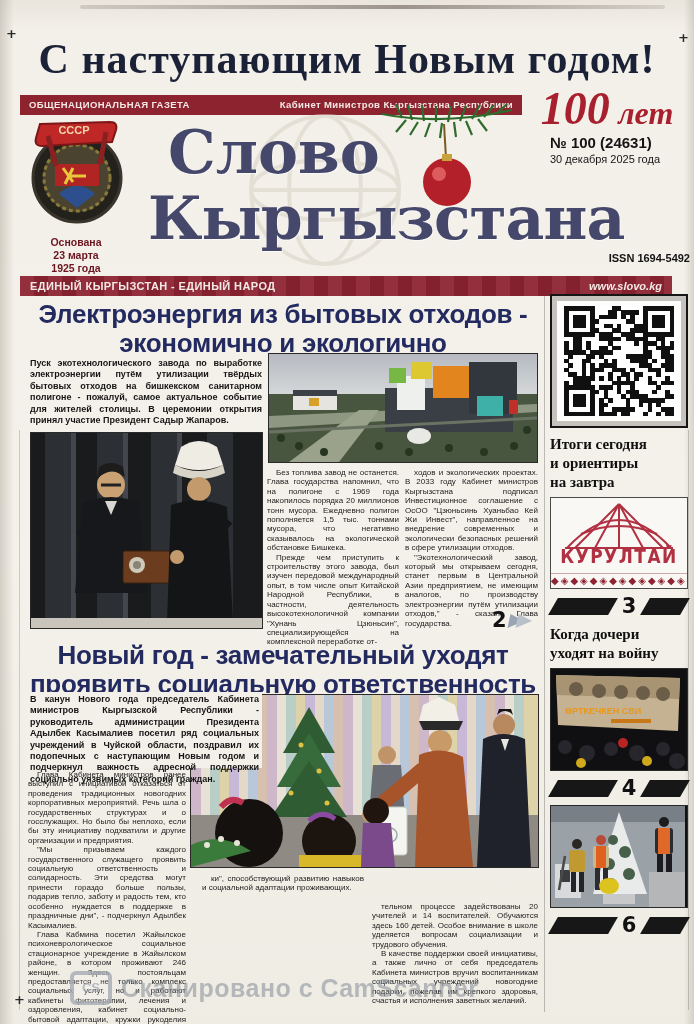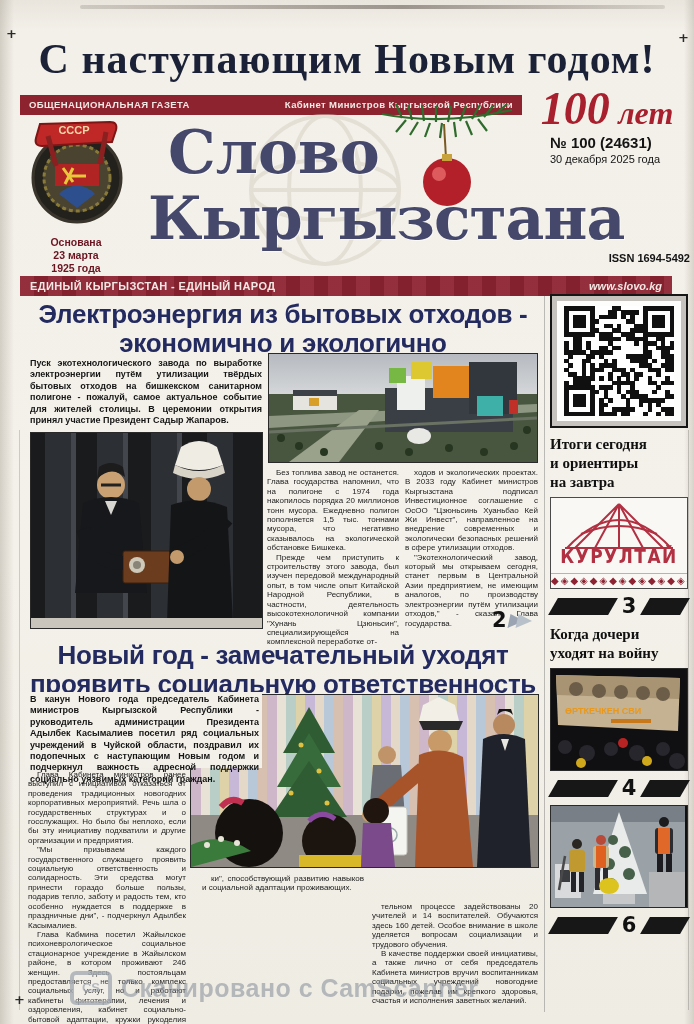--- a/index.html
+++ b/index.html
@@ -88,21 +88,21 @@
 <div class="abs cropmark" style="left:678px;top:30px;">+</div>
 <div class="abs cropmark" style="left:668px;top:498px;">+</div>
 <div class="abs cropmark" style="left:14px;top:992px;">+</div>
 <div class="abs rule-v" style="left:19px;top:430px;height:580px;opacity:.35;"></div>
 <div class="abs rule-v" style="left:688px;top:430px;height:580px;opacity:.4;"></div>
 
 <div class="abs greeting">С наступающим Новым годом!</div>
 
 <div class="abs topbar">
   <span>ОБЩЕНАЦИОНАЛЬНАЯ ГАЗЕТА</span>
-  <span>Кабинет Министров Кыргызской Республики</span>
+  <span>Кабинет Министров Кыргызстана Республики</span>
 </div>
 <div class="abs anniv">
   <span class="n">100</span>
   <span class="w">лет</span>
 </div>
 
 <svg class="abs globe" width="200" height="160" viewBox="0 0 200 160">
   <g stroke="#d6d0c3" stroke-width="4" fill="none">
     <circle cx="100" cy="80" r="74"></circle>
     <ellipse cx="100" cy="80" rx="74" ry="30"></ellipse>
@@ -223,21 +223,21 @@
     <path d="M144 32 q24 12 48 0 l2 8 q-26 12 -52 0 z" fill="#d9d4c8"></path>
     <circle cx="168" cy="56" r="12" fill="#c29a6c"></circle>
     <path d="M140 72 q28 -10 56 2 l6 116 h-66 z" fill="#141517"></path>
     <path d="M196 86 q-20 24 -52 36" stroke="#141517" stroke-width="14" fill="none"></path>
     <circle cx="146" cy="124" r="7" fill="#c29a6c"></circle>
     <rect x="0" y="185" width="231" height="10" fill="#c9c5bc"></rect>
   </svg>
 </div>
 
 <div class="abs col" style="left:267px;top:468px;width:132px;">
-  <p>Без топлива завод не останется. Глава государства напомнил, что на полигоне с 1974 года накопилось порядка 20 миллионов тонн мусора. Ежедневно полигон пополняется 1,5 тыс. тоннами мусора, что негативно сказывалось на экологической обстановке Бишкека.</p>
+  <p>Без топлива завод не останется. Глава государства напомнил, что на полигоне с 1969 года накопилось порядка 20 миллионов тонн мусора. Ежедневно полигон пополняется 1,5 тыс. тоннами мусора, что негативно сказывалось на экологической обстановке Бишкека.</p>
   <p>Прежде чем приступить к строительству этого завода, был изучен передовой международный опыт, в том числе опыт Китайской Народной Республики, в частности, деятельность высокотехнологичной компании "Хунань Цзюньсин", специализирующейся на комплексной переработке от-</p>
 </div>
 <div class="abs col" style="left:405px;top:468px;width:133px;">
   <p>ходов и экологических проектах. В 2033 году Кабинет министров Кыргызстана подписал Инвестиционное соглашение с ОсОО "Цзюньсинь Хуаньбао Кей Жи Инвест", направленное на внедрение современных и экологически безопасных решений в сфере утилизации отходов.</p>
   <p>"Экотехнологический завод, который мы открываем сегодня, станет первым в Центральной Азии предприятием, не имеющим аналогов, по производству электроэнергии путём утилизации отходов," - сказал Глава государства.</p>
 </div>
 <div class="abs jump" style="left:492px;top:610px;">
   <span class="pg">2</span>
   <span class="tri"></span>
   <span class="tri t2"></span>

